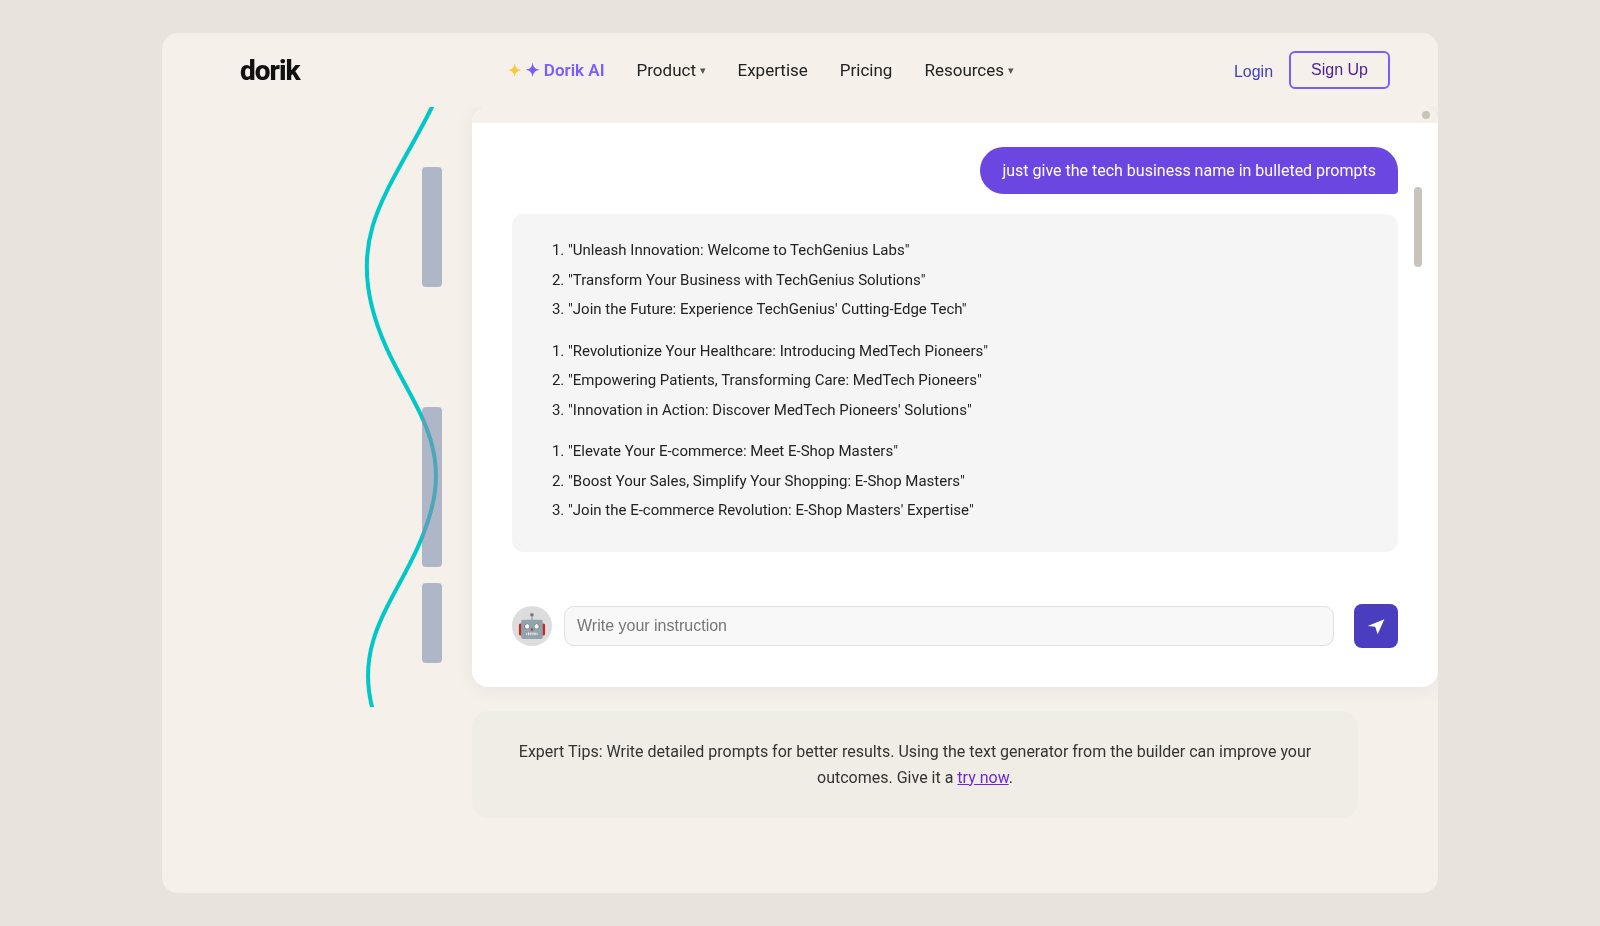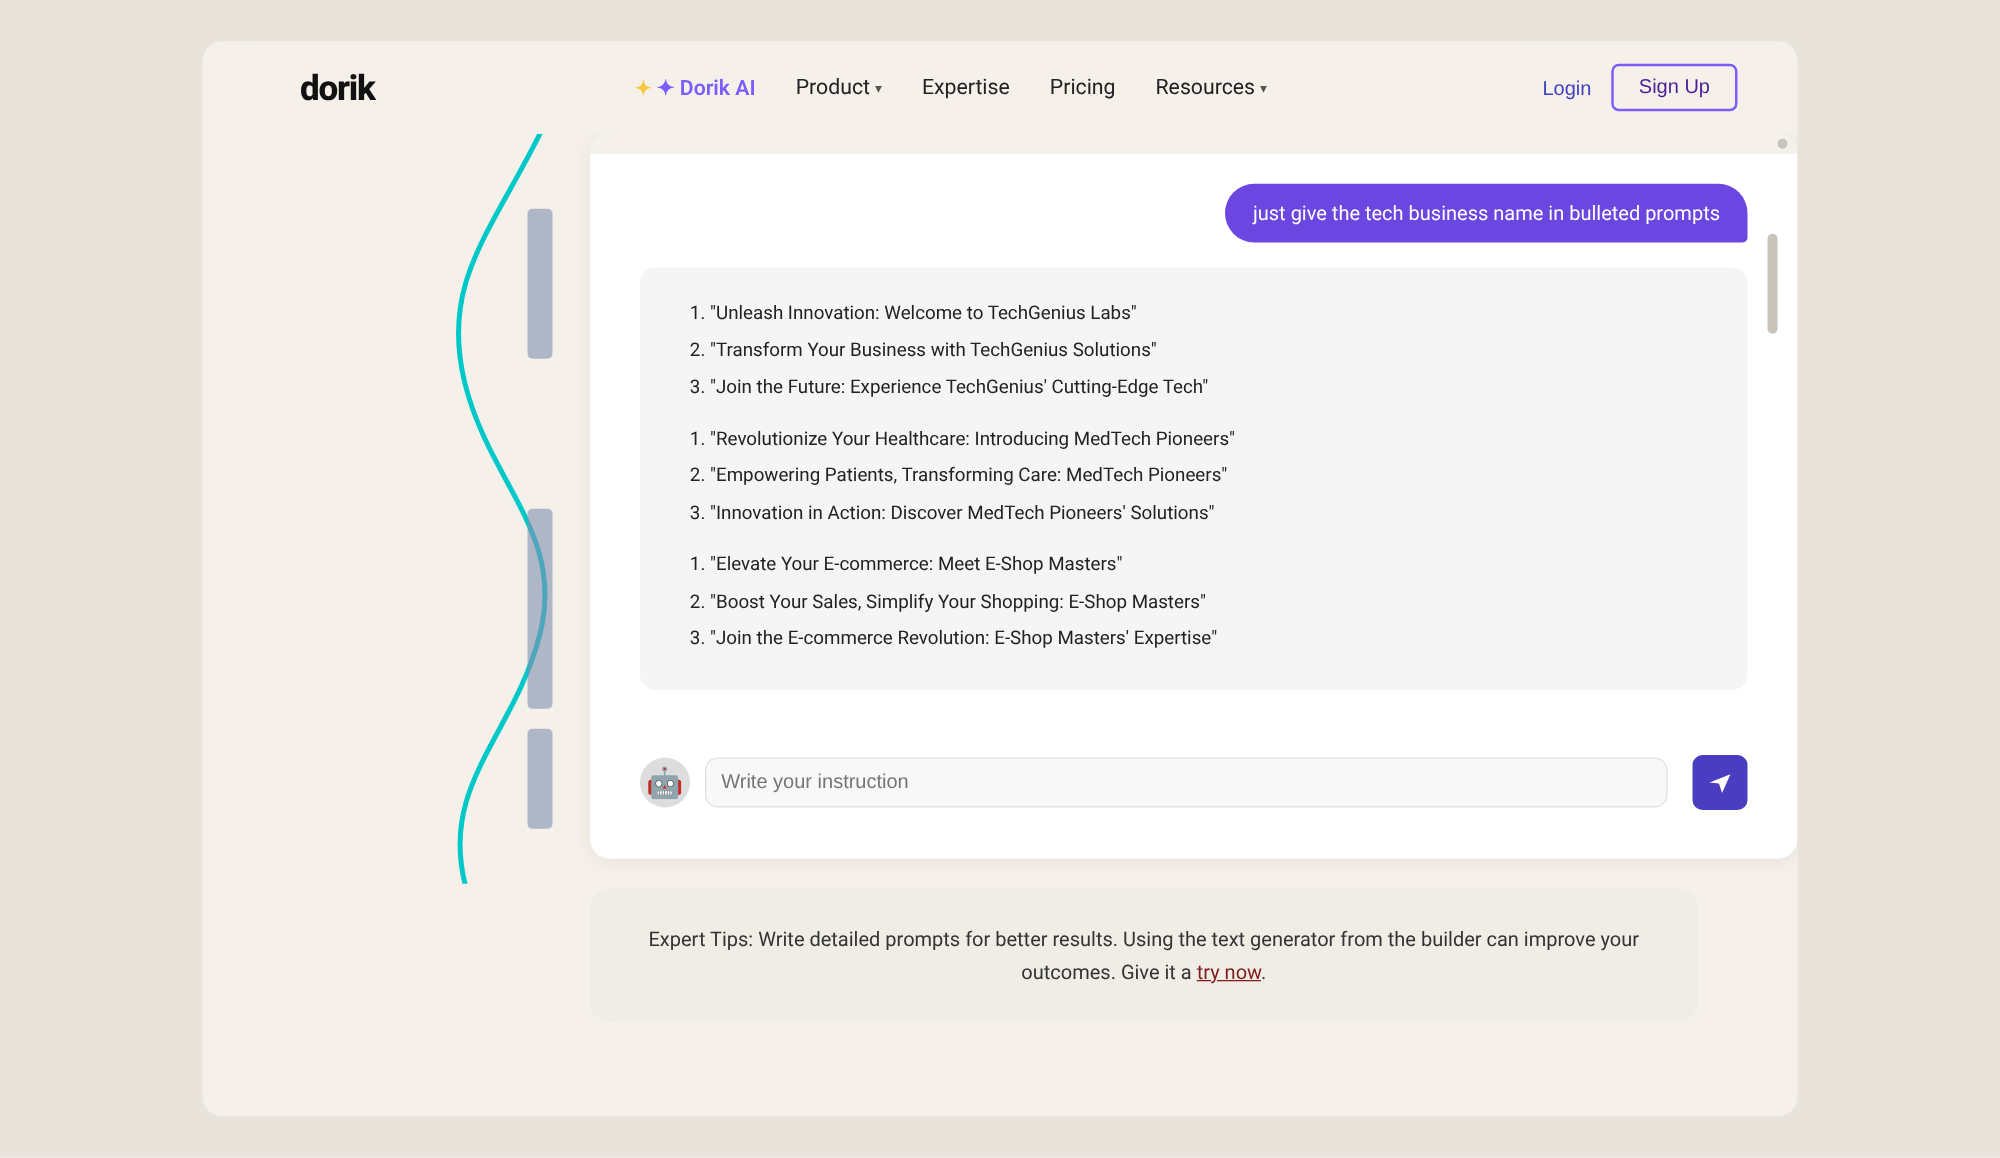--- a/index.html
+++ b/index.html
@@ -235,21 +235,21 @@
       padding: 28px 40px;
       margin: 24px 80px 0 280px;
       text-align: center;
       font-size: 16px;
       color: #333;
       line-height: 1.6;
       z-index: 5;
       position: relative;
     }
     .expert-tips a {
-      color: #7f1d1d;
+      color: #6d28d9;
       text-decoration: underline;
     }
 
     
     .right-scrollbar {
       position: absolute;
       right: 16px;
       top: 80px;
       width: 8px;
       height: 80px;

